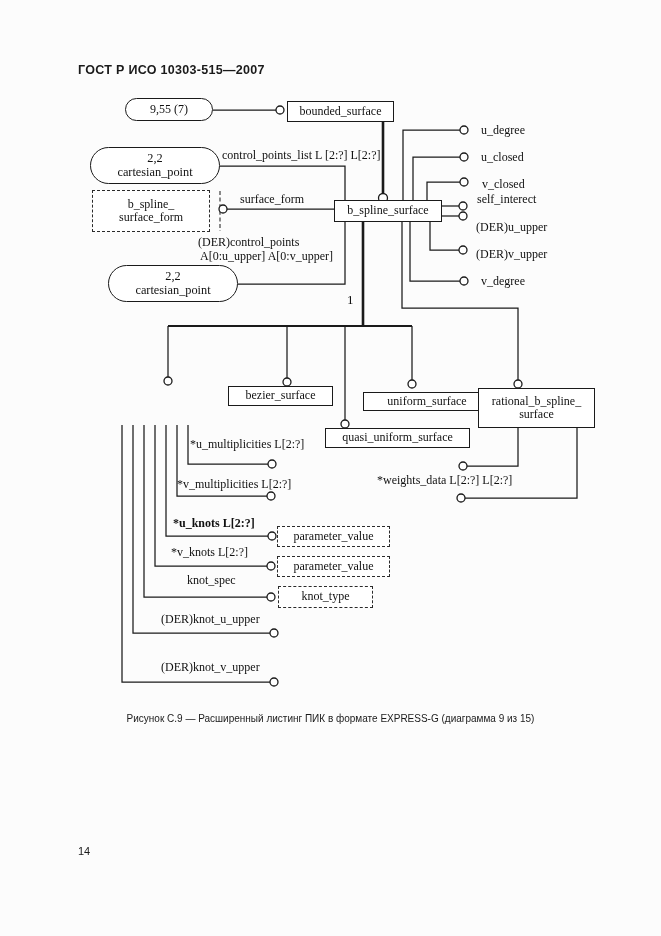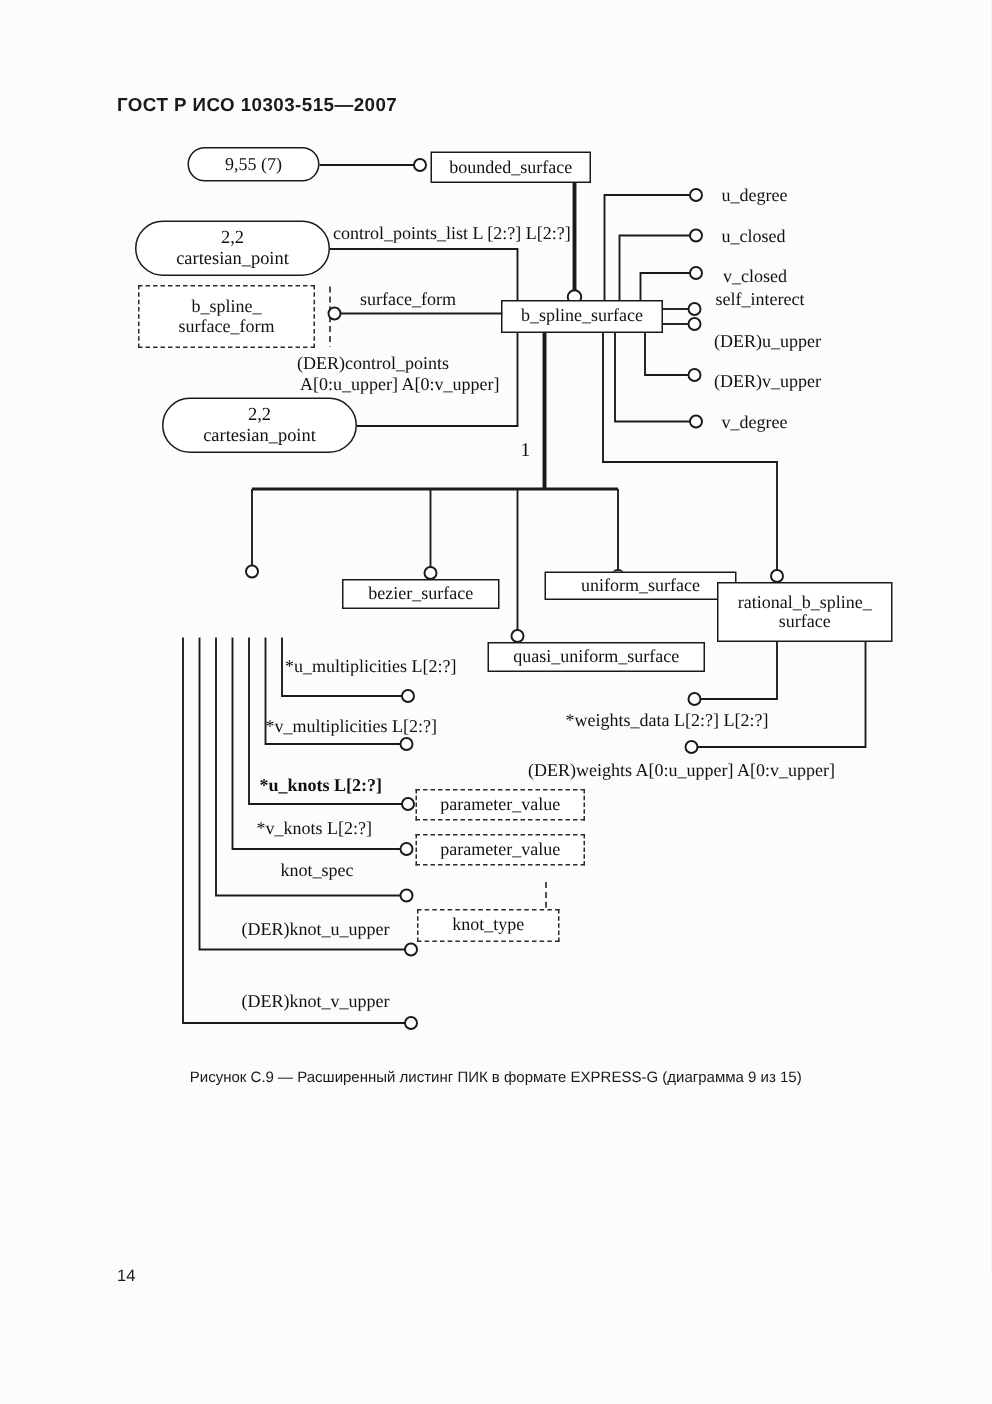--- a/index.html
+++ b/index.html
@@ -121,34 +121,34 @@
   <div class="node dashedbox" style="left:92px; top:190px; width:118px; height:42px;">
     <span>b_spline_</span>
     <span>surface_form</span>
   </div>
   <div class="node dashedbox" style="left:277px; top:526px; width:113px; height:21px;">
     <span>parameter_value</span>
   </div>
   <div class="node dashedbox" style="left:277px; top:556px; width:113px; height:21px;">
     <span>parameter_value</span>
   </div>
-  <div class="node dashedbox" style="left:278px; top:606px; width:95px; height:22px;">
+  <div class="node dashedbox" style="left:278px; top:586px; width:95px; height:22px;">
     <span>knot_type</span>
   </div>
 
   <div class="node" style="left:287px; top:101px; width:107px; height:21px;">
     <span>bounded_surface</span>
   </div>
   <div class="node" style="left:334px; top:200px; width:108px; height:22px;">
     <span>b_spline_surface</span>
   </div>
   <div class="node" style="left:228px; top:386px; width:105px; height:20px;">
     <span>bezier_surface</span>
   </div>
-  <div class="node" style="left:363px; top:381px; width:128px; height:19px;font-family:Liberation Serif, serif;">
+  <div class="node" style="left:363px; top:392px; width:128px; height:19px;font-family:Liberation Serif, serif;">
     <span>uniform_surface</span>
   </div>
   <div class="node" style="left:478px; top:388px; width:117px; height:40px;">
     <span>rational_b_spline_</span>
     <span>surface</span>
   </div>
   <div class="node" style="left:325px; top:428px; width:145px; height:20px;">
     <span>quasi_uniform_surface</span>
   </div>
 
@@ -165,19 +165,18 @@
   <div class="lbl" style="left:481px; top:274px;">v_degree</div>
   <div class="lbl marker" style="left:347px; top:292px;">1</div>
   <div class="lbl" style="left:190px; top:437px;">*u_multiplicities L[2:?]</div>
   <div class="lbl" style="left:177px; top:477px;">*v_multiplicities L[2:?]</div>
   <div class="lbl" style="left:173px; top:516px;font-weight:bold;">*u_knots L[2:?]</div>
   <div class="lbl" style="left:171px; top:545px;">*v_knots L[2:?]</div>
   <div class="lbl" style="left:187px; top:573px;">knot_spec</div>
   <div class="lbl" style="left:161px; top:612px;text-align:center;">(DER)knot_u_upper</div>
   <div class="lbl" style="left:161px; top:660px;">(DER)knot_v_upper</div>
   <div class="lbl" style="left:377px; top:473px;">*weights_data L[2:?] L[2:?]</div>
-  <div class="lbl" style="left:352px; top:506px;">(DER)weights A[0:u_upper] A[0:v_upper]</div>
 
   <div class="caption" style="top:713px;">Рисунок С.9 — Расширенный листинг ПИК в формате EXPRESS-G (диаграмма 9 из 15)</div>
 
   <div class="pagenum" style="left:78px; top:845px;">14</div>
 
 </div>
 
 </body></html>

